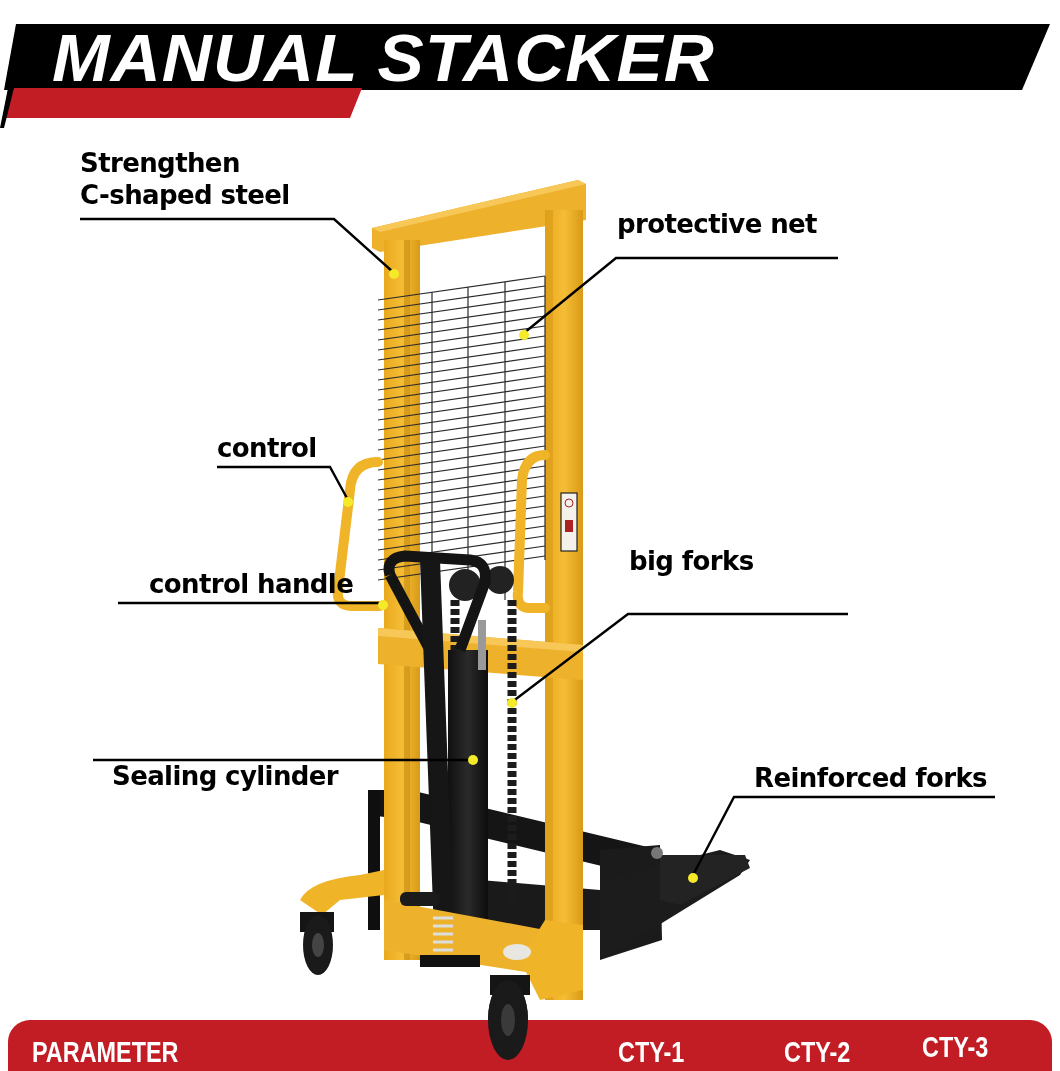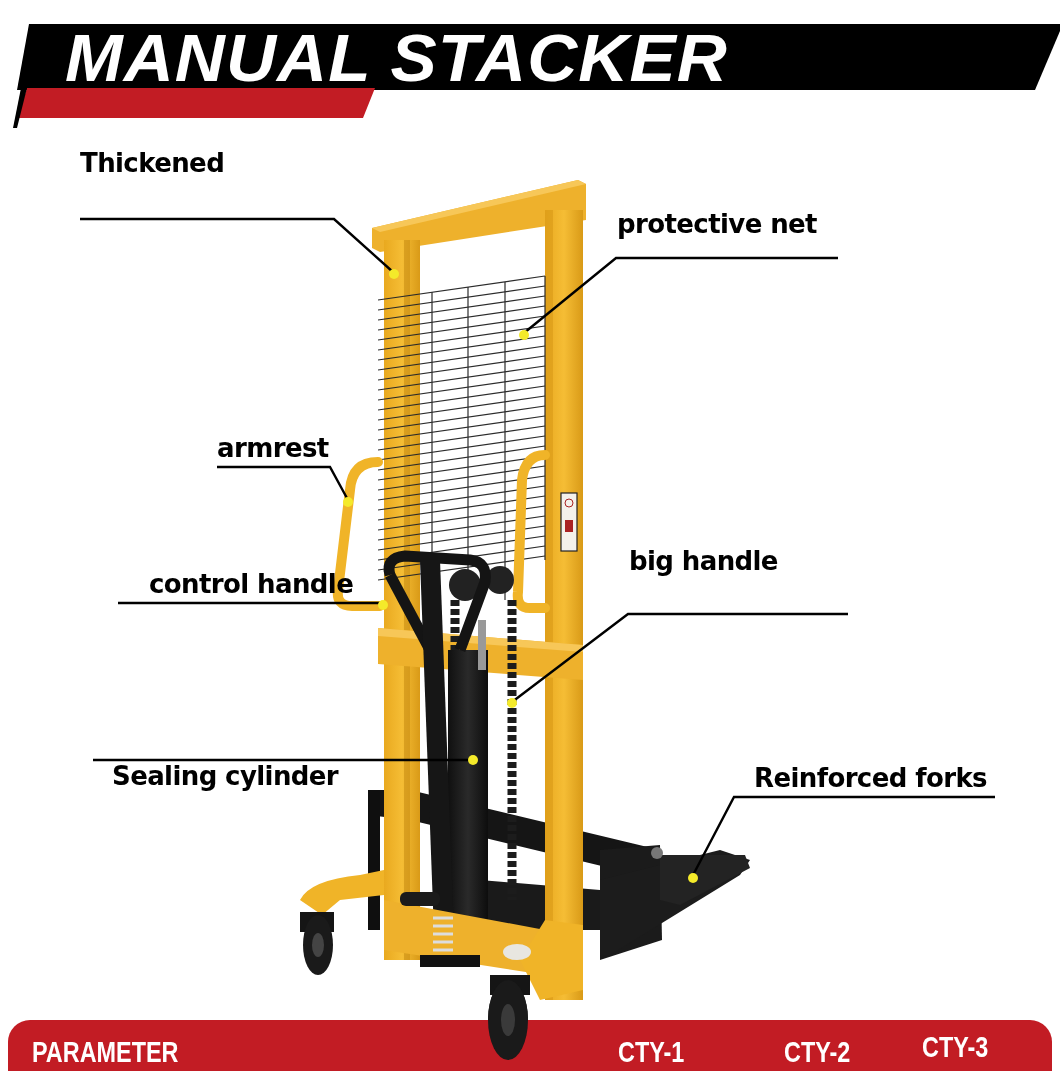--- a/index.html
+++ b/index.html
@@ -1,19 +1,19 @@
 <!DOCTYPE html>
 <html><head>
 <meta charset="utf-8">
 <style>
   html, body { margin:0; padding:0; background:#ffffff; }
   body { width:1060px; height:1071px; position:relative; overflow:hidden; font-family:"DejaVu Sans", sans-serif; }
 
   
-  .banner { position:absolute; left:13px; top:0; width:928px; height:130px; }
+  .banner { position:absolute; left:0; top:0; width:928px; height:130px; }
   .banner-title {
     position:absolute; left:52px; top:24px; height:68px;
     font-family:"Liberation Sans", sans-serif; font-weight:bold; font-style:italic;
     font-size:66px; line-height:68px; color:#ffffff; letter-spacing:1px;
     transform:scaleX(1.05); transform-origin:left center;
   }
 
   
   .label {
     position:absolute; font-family:"DejaVu Sans", sans-serif; font-weight:bold;
@@ -176,33 +176,34 @@
     <circle cx="524" cy="335" r="5"></circle>
     <circle cx="348" cy="502" r="5"></circle>
     <circle cx="383" cy="605" r="5"></circle>
     <circle cx="512" cy="703" r="5"></circle>
     <circle cx="473" cy="760" r="5"></circle>
     <circle cx="693" cy="878" r="5"></circle>
   </g>
 </svg>
 
 <div class="label" style="left:80px; top:147px;">
-  <div>Thickened</div>
+  <div>Strengthen</div>
+  <div>C-shaped steel</div>
 </div>
 <div class="label" style="left:617px; top:208px;">
   <div>protective net</div>
 </div>
 <div class="label" style="left:217px; top:432px;">
-  <div>armrest</div>
+  <div>control</div>
 </div>
 <div class="label" style="left:123px; top:568px;margin-left:26px;">
   <div>control handle</div>
 </div>
 <div class="label" style="left:629px; top:545px;">
-  <div>big handle</div>
+  <div>big forks</div>
 </div>
 <div class="label" style="left:112px; top:723px;margin-top:37px;">
   <div>Sealing cylinder</div>
 </div>
 <div class="label" style="left:735px; top:762px;margin-left:19px;">
   <div>Reinforced forks</div>
 </div>
 
 <div class="param-bar"></div>
 <svg width="1060" height="1071" style="pointer-events:none;">

